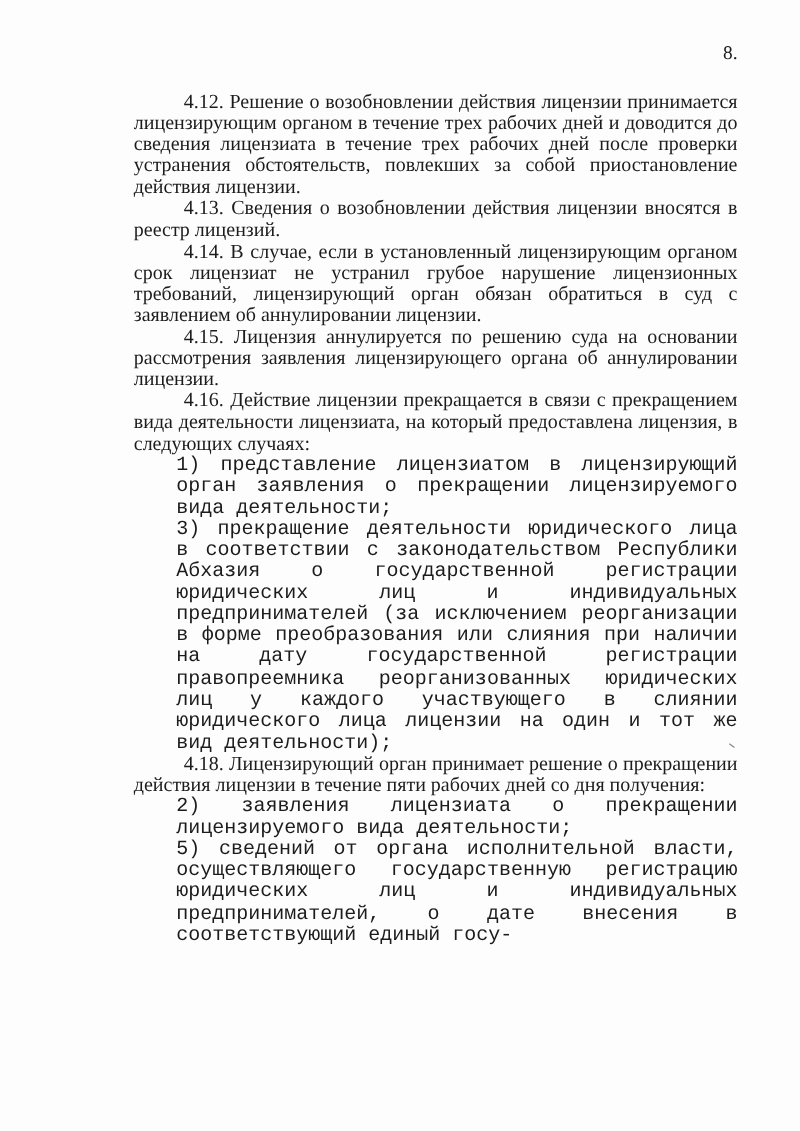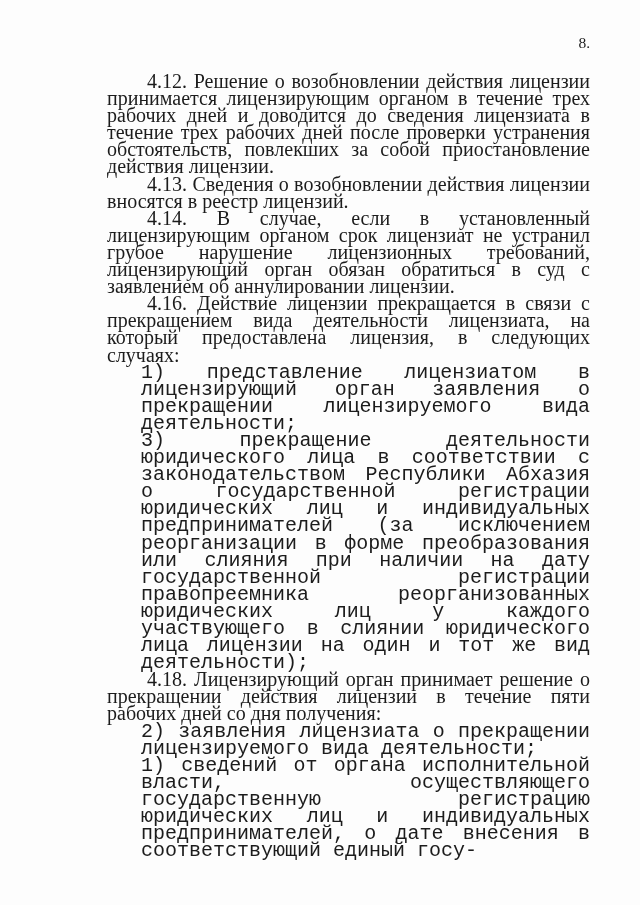--- a/index.html
+++ b/index.html
@@ -9,21 +9,21 @@
     background: #fdfdfd;
     font-family: "Liberation Serif", "DejaVu Serif", serif;
     color: #1c1c1c;
   }
   .page-number {
     position: absolute; top: 34px; right: 50px;
     font-size: 15.5px; line-height: 17px;
   }
   .body {
     position: absolute; left: 107px; top: 73px; width: 483px;
-    font-size: 20px; line-height: 17.1px;
+    font-size: 16px; line-height: 17.1px;
   }
   .para {
     margin: 0; text-align: justify; text-indent: 40px;
     hyphens: manual;
   }
   .sub {
     margin: 0 0 0 34px; text-align: justify; text-indent: 0; font-family: Liberation Mono, monospace;
   }
   .mark {
     position: absolute; left: 583px; top: 596px; width: 5px; height: 1px;
@@ -33,22 +33,23 @@
 </head>
 <body>
 
 <div class="page">
   <div class="page-number">8.</div>
 
   <div class="body">
     <p class="para">4.12. Решение о возобновлении действия лицензии принимается лицензирующим органом в течение трех рабочих дней и доводится до сведения лицензиата в течение трех рабочих дней после проверки устранения обстоятельств, повлекших за собой приостановление действия лицензии.</p>
     <p class="para">4.13. Сведения о возобновлении действия лицензии вносятся в реестр лицензий.</p>
     <p class="para">4.14. В случае, если в установленный лицензирующим органом срок лицензиат не устранил грубое нарушение лицензионных требований, лицензирующий орган обязан обратиться в суд с заявлением об анну­лировании лицензии.</p>
+    <p class="para">4.15. Лицензия аннулируется по решению суда на основании рассмотрения заявления лицензирующего органа об аннулировании лицен­зии.</p>
     <p class="para">4.16. Действие лицензии прекращается в связи с прекращением вида деятельности лицензиата, на который предоставлена лицензия, в следую­щих случаях:</p>
     <p class="sub">1) представление лицензиатом в лицензирующий орган заявления о прекращении лицензируемого вида деятельности;</p>
     <p class="sub">3) прекращение деятельности юридического лица в соответствии с законодательством Республики Абхазия о государственной регистра­ции юридических лиц и индивидуальных предпринимателей (за исключением реорганизации в форме преобразования или слияния при наличии на дату государственной регистрации правопреемника реорганизованных юридических лиц у каждого участвующего в слиянии юридического лица лицензии на один и тот же вид деятельности);</p>
     <p class="para">4.18. Лицензирующий орган принимает решение о прекращении действия лицензии в течение пяти рабочих дней со дня получения:</p>
     <p class="sub">2) заявления лицензиата о прекращении лицензируемого вида деятельности;</p>
-    <p class="sub">1) сведений от органа исполнительной власти, осуществляющего государственную регистрацию юридических лиц и индивидуальных предпринимателей, о дате внесения в соответствующий единый госу-</p>
+    <p class="sub">5) сведений от органа исполнительной власти, осуществляющего государственную регистрацию юридических лиц и индивидуальных предпринимателей, о дате внесения в соответствующий единый госу-</p>
   </div>
 
   <div class="mark"></div>
 </div>
 
 </body></html>

